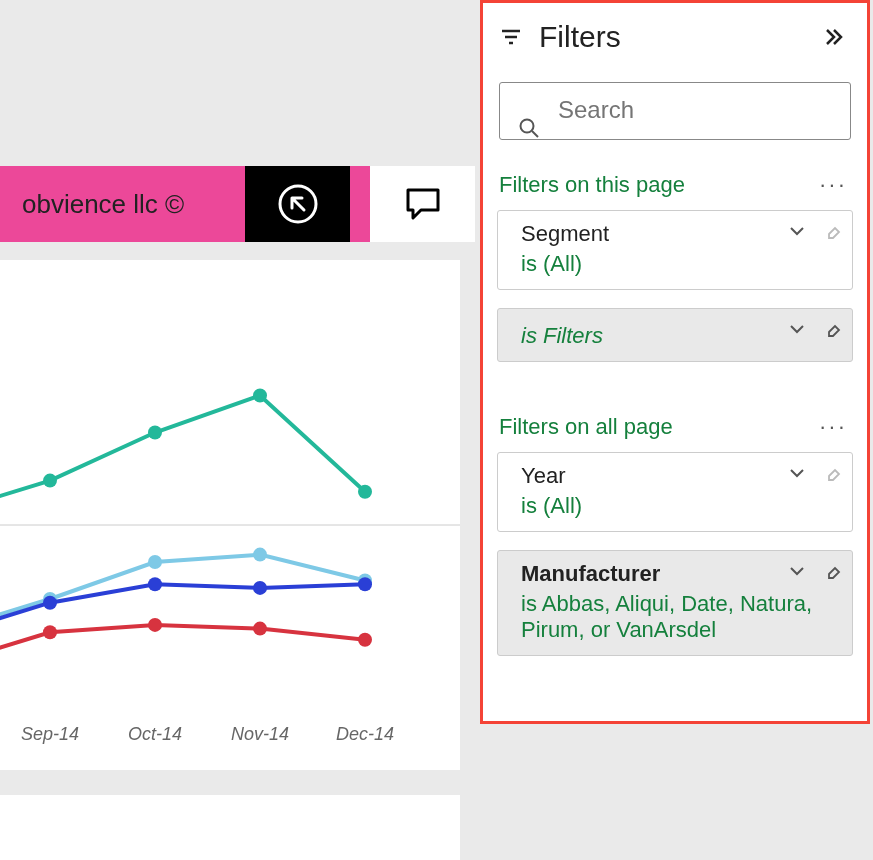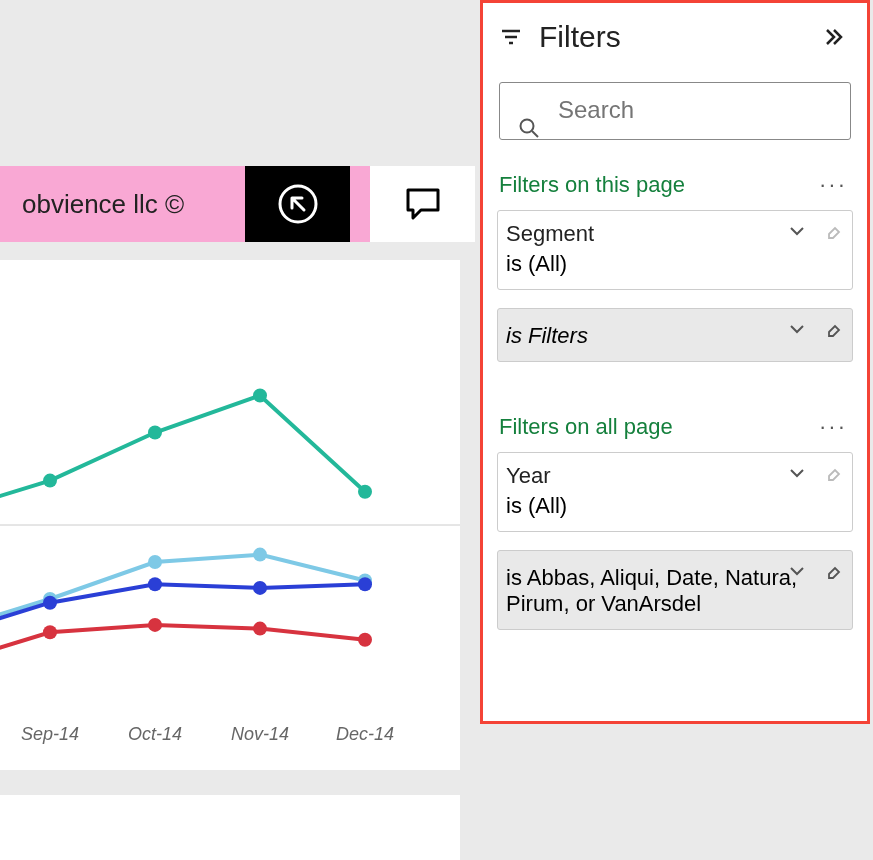--- a/index.html
+++ b/index.html
@@ -1,19 +1,19 @@
 <!DOCTYPE html>
 <html><head>
 <meta charset="utf-8">
 <style>
   html,body{margin:0;padding:0;font-family:"Segoe UI",Arial,sans-serif;background:#eaeaea;color:#222;}
   #stage{position:relative;width:873px;height:860px;overflow:hidden;background:#eaeaea;}
   
   .left-top{position:absolute;left:0;top:0;width:475px;height:166px;background:#eaeaea;}
-  .copyright-row{position:absolute;left:0;top:166px;width:475px;height:76px;background:#f9a8d4;display:flex;align-items:center;}
+  .copyright-row{position:absolute;left:0;top:166px;width:475px;height:76px;background:#ec4899;display:flex;align-items:center;}
   .copyright-text{margin-left:22px;font-size:26px;color:#222;}
   .tile{width:105px;height:76px;display:flex;align-items:center;justify-content:center;}
   .tile.black{background:#000;}
   .tile.white{background:#fff;margin-left:20px;}
   .spacer{flex:1;}
   .chart-area{position:absolute;left:0;top:260px;width:460px;height:520px;background:#fff;font-style:italic;}
   svg.chart{display:block;}
   .chart-bottom{position:absolute;left:0;top:770px;width:460px;height:28px;background:#eaeaea;}
   .chart-bottom2{position:absolute;left:0;top:795px;width:460px;height:65px;background:#fff;}
   
@@ -24,27 +24,27 @@
   .pane-header .grow{flex:1;}
   .search-wrap{padding:10px 16px 26px 16px;}
   .search-box{display:flex;align-items:flex-end;height:56px;border:1px solid #888;border-radius:3px;background:#fff;}
   .search-box svg{margin:0 16px 0 18px;flex:0 0 auto;}
   .search-input{border:none;outline:none;font-size:24px;flex:1;background:transparent;color:#555;height:100%;}
   .section{padding:0 14px 28px 14px;}
   .section-head{display:flex;align-items:center;padding:6px 6px 12px 2px;}
   .section-title{font-size:22px;color:#15803d;}
   .section-head .grow{flex:1;}
   .dots{font-size:22px;letter-spacing:2px;color:#555;cursor:pointer;}
-  .card{border:1px solid #ccc;border-radius:3px;padding:10px 14px 12px 8px;margin-bottom:18px;background:#fff;position:relative;}
+  .card{border:1px solid #ccc;border-radius:3px;padding:10px 14px 12px 23px;margin-bottom:18px;background:#fff;position:relative;}
   .card.active{background:#e9e9e9;}
   .card-top{display:flex;align-items:center;}
   .card-name{font-size:22px;color:#222;}
   .card-name.bold{font-weight:700;}
   .card-name.bolditalic{font-weight:700;font-style:italic;}
-  .card-val{font-size:22px;color:#000000;margin-top:4px;}
+  .card-val{font-size:22px;color:#15803d;margin-top:4px;}
   .card-val.italic{font-style:italic;}
   .card-icons{position:absolute;right:10px;top:10px;display:flex;align-items:center;gap:16px;}
   .icon-btn{display:flex;align-items:center;justify-content:center;cursor:pointer;}
 </style>
 </head>
 <body>
 <div id="stage">
 
 <div class="left-top"></div>
 
@@ -190,20 +190,23 @@
         </span>
         <span class="icon-btn">
           <svg width="20" height="20" viewBox="0 0 20 20">
                 <path d="M7 13 L13 7 L17 11 L11 17 L7 17 Z" fill="none" stroke="#bbb" stroke-width="1.8"></path>
               </svg>
         </span>
       </div>
     </div>
 
     <div class="card active">
+      <div class="card-top">
+        <span class="card-name bold">Manufacturer</span>
+      </div>
       <div class="card-val">is Abbas, Aliqui, Date, Natura, Pirum, or VanArsdel</div>
       <div class="card-icons">
         <span class="icon-btn">
           <svg width="18" height="18" viewBox="0 0 18 18">
                 <path d="M3 6 L9 12 L15 6" fill="none" stroke="#555" stroke-width="2"></path>
               </svg>
         </span>
         <span class="icon-btn">
           <svg width="20" height="20" viewBox="0 0 20 20">
                 <path d="M7 13 L13 7 L17 11 L11 17 L7 17 Z" fill="none" stroke="#555" stroke-width="1.8"></path>

